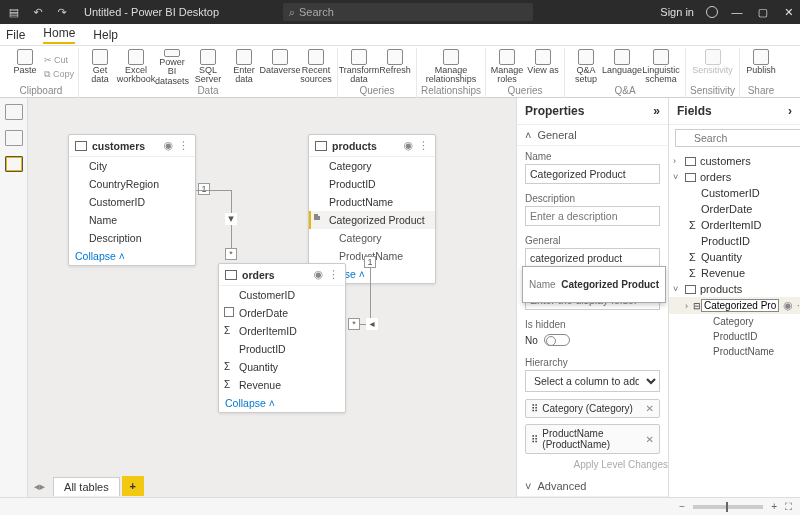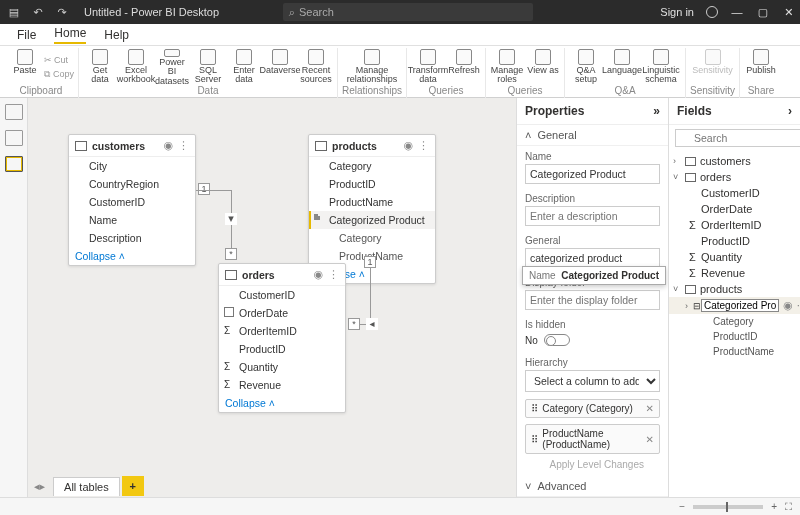--- a/index.html
+++ b/index.html
@@ -4,21 +4,21 @@
 <style>
 * { box-sizing: border-box; margin: 0; padding: 0; font-family: "Segoe UI", Arial, sans-serif; }
 body { width: 800px; height: 515px; background: #f3f2f1; overflow: hidden; font-size: 11px; color: #323130; }
 .titlebar { height: 24px; background: #2b2b2b; color: #e0e0e0; display: flex; align-items: center; padding: 0 4px; font-size: 11px; }
 .titlebar .tb-left { display: flex; align-items: center; gap: 4px; }
 .titlebar .tb-icon { width: 20px; text-align: center; color: #ccc; cursor: pointer; }
 .titlebar .title { margin-left: 8px; color: #ddd; }
 .titlebar .search { flex: 0 0 250px; margin: 0 auto; height: 18px; background: #3a3a3a; border-radius: 2px; display: flex; align-items: center; padding: 0 6px; color: #aaa; }
 .titlebar .right { margin-left: auto; display: flex; align-items: center; gap: 12px; }
 .titlebar .winbtn { width: 14px; text-align: center; cursor: pointer; }
-.menubar { height: 22px; background: #fff; display: flex; align-items: center; padding: 0 17px; gap: 18px; border-bottom: 1px solid #e0e0e0; }
+.menubar { height: 22px; background: #fff; display: flex; align-items: center; padding: 0 6px; gap: 18px; border-bottom: 1px solid #e0e0e0; }
 .menubar span { font-size: 12px; cursor: pointer; }
 .menubar .active { border-bottom: 2px solid #e6b900; padding-bottom: 2px; }
 .ribbon { height: 52px; background: #fff; display: flex; align-items: flex-start; border-bottom: 1px solid #d0d0d0; padding: 2px 4px 0 4px; }
 .rgroup { display: flex; flex-direction: column; align-items: center; border-right: 1px solid #e8e8e8; padding: 0 4px; height: 50px; }
 .rgroup .items { display: flex; gap: 2px; height: 38px; }
 .rbtn { display: flex; flex-direction: column; align-items: center; justify-content: flex-start; width: 34px; cursor: pointer; font-size: 9px; color: #444; text-align: center; line-height: 1.05; padding-top: 1px; }
 .rbtn .ri { width: 16px; height: 16px; border: 1px solid #888; border-radius: 2px; margin-bottom: 1px; background: #fafafa; }
 .rgroup .glabel { font-size: 10px; color: #888; margin-top: -1px; }
 .workspace { position: absolute; top: 98px; left: 0; right: 0; bottom: 18px; display: flex; }
 .sidebar { width: 28px; background: #f6f6f6; border-right: 1px solid #ddd; display: flex; flex-direction: column; align-items: center; padding-top: 6px; gap: 10px; }
@@ -42,36 +42,36 @@
 .section { padding: 4px 8px; border-bottom: 1px solid #f0f0f0; }
 .section .shead { display: flex; align-items: center; gap: 6px; color: #555; cursor: pointer; }
 .plabel { font-size: 10px; color: #666; margin: 5px 8px 2px; }
 .pinput { margin: 0 8px 4px; width: calc(100% - 16px); border: 1px solid #ccc; padding: 3px 4px; font-size: 10.5px; background: #fff; color: #333; }
 .ptextarea { height: 26px; resize: none; }
 .toggle { display: flex; align-items: center; gap: 6px; margin: 2px 8px 6px; font-size: 10px; }
 .toggle .sw { width: 26px; height: 12px; border: 1px solid #888; border-radius: 7px; position: relative; }
 .toggle .sw::after { content:""; position:absolute; left:1px; top:1px; width:8px; height:8px; border:1px solid #888; border-radius:50%; background:#fff; }
 .pill { margin: 3px 8px; border: 1px solid #ccc; border-radius: 2px; padding: 3px 5px; display: flex; align-items: center; gap: 4px; font-size: 10px; background: #fafafa; }
 .pill .x { margin-left: auto; cursor: pointer; color: #888; }
-.applylink { text-align: right; margin: 2px 24px 6px; font-size: 10px; color: #aaa; }
+.applylink { text-align: right; margin: 2px 0 6px; font-size: 10px; color: #aaa; }
 .fieldspane { width: 132px; background: #fff; border-left: 1px solid #ddd; display: flex; flex-direction: column; font-size: 11px; }
 .fsearch { margin: 4px 6px; border: 1px solid #ccc; padding: 2px 4px 2px 18px; font-size: 10.5px; position: relative; }
 .ftree { flex: 1; overflow: auto; padding: 2px 0; }
 .fnode { padding: 2px 4px 2px 16px; display: flex; align-items: center; gap: 4px; cursor: pointer; position: relative; }
 .fnode .chev { position: absolute; left: 4px; font-size: 9px; color: #666; }
 .fnode .ticon2 { width: 11px; height: 9px; border: 1px solid #666; }
 .fnode.lvl2 { padding-left: 32px; }
 .fnode.lvl3 { padding-left: 44px; font-size: 10px; color: #555; }
 .fnode.sel { background: #f3f0e8; }
 .fnode.sel .selinput { border: 1px solid #888; padding: 0 2px; font-size: 10px; width: 78px; }
 .statusbar { position: absolute; left: 0; right: 0; bottom: 0; height: 18px; background: #f6f6f6; border-top: 1px solid #ddd; display: flex; align-items: center; justify-content: flex-end; padding: 0 8px; gap: 8px; color: #666; font-size: 10px; }
 .bottombar { position: absolute; bottom: 0; left: 28px; right: 284px; height: 22px; background: #EEEDEB; display: flex; align-items: center; }
 .bottombar .tabbtn { background: #fff; border: 1px solid #ccc; border-bottom: none; padding: 3px 10px; font-size: 11px; margin-left: 8px; }
 .bottombar .plus { width: 22px; height: 20px; background: #f2c811; text-align: center; line-height: 20px; font-weight: bold; margin-left: 2px; cursor: pointer; }
-.tooltip { position: absolute; background: #fff; border: 1px solid #aaa; box-shadow: 0 2px 5px rgba(0,0,0,0.2); padding: 3px 6px; font-size: 10px; white-space: nowrap; z-index: 50; }
+.tooltip { position: absolute; background: #fff; border: 1px solid #aaa; box-shadow: 0 2px 5px rgba(0,0,0,0.2); padding: 12px 6px; font-size: 10px; white-space: nowrap; z-index: 50; }
 </style>
 </head>
 <body>
 
 <div class="titlebar">
   <div class="tb-left">
     <span class="tb-icon">▤</span>
     <span class="tb-icon">↶</span>
     <span class="tb-icon">↷</span>
     <span class="title">Untitled - Power BI Desktop</span>
@@ -137,39 +137,39 @@
         </div>
       <div class="rbtn">
           <div class="ri"></div>
           <span>Recent sources</span>
         </div>
     </div>
     <div class="glabel">Data</div>
   </div>
   <div class="rgroup">
     <div class="items">
+      <div class="rbtn">
+          <div class="ri"></div>
+          <span>Transform data</span>
+        </div>
+      <div class="rbtn">
+          <div class="ri"></div>
+          <span>Refresh</span>
+        </div>
+    </div>
+    <div class="glabel">Queries</div>
+  </div>
+  <div class="rgroup">
+    <div class="items">
       <div class="rbtn" style="width:52px">
           <div class="ri"></div>
           <span>Manage relationships</span>
         </div>
     </div>
     <div class="glabel">Relationships</div>
-  </div>
-  <div class="rgroup">
-    <div class="items">
-      <div class="rbtn">
-          <div class="ri"></div>
-          <span>Transform data</span>
-        </div>
-      <div class="rbtn">
-          <div class="ri"></div>
-          <span>Refresh</span>
-        </div>
-    </div>
-    <div class="glabel">Queries</div>
   </div>
   <div class="rgroup">
     <div class="items">
       <div class="rbtn">
           <div class="ri"></div>
           <span>Manage roles</span>
         </div>
       <div class="rbtn">
           <div class="ri"></div>
           <span>View as</span>

